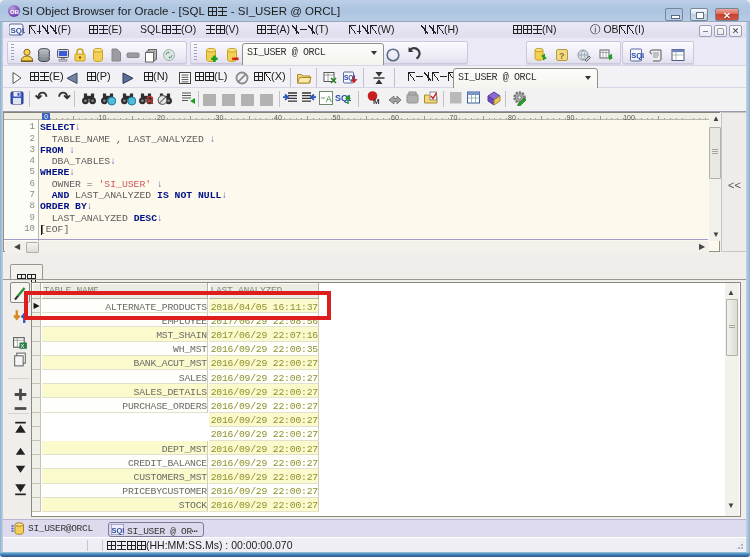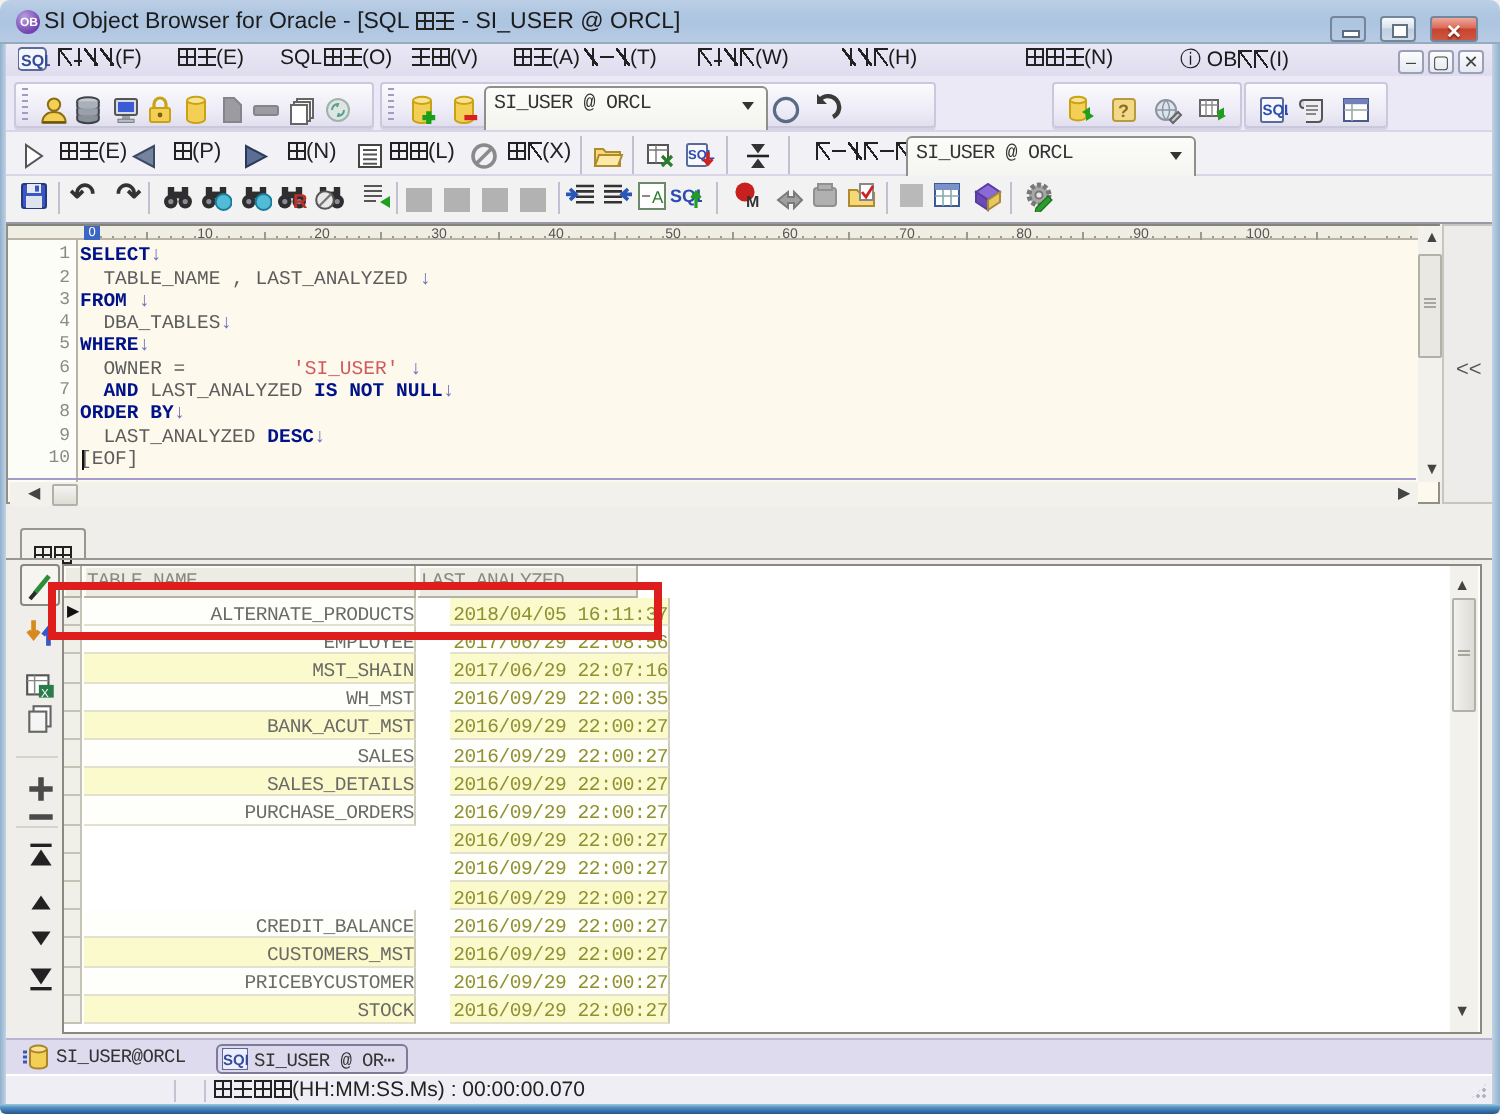--- a/index.html
+++ b/index.html
@@ -51,39 +51,39 @@
 .tbtxt{position:absolute;font-size:11px;color:#222;top:4px;}
 
 #client{left:2px;top:112px;width:746px;height:407px;background:#efeeeb;}
 #editor{position:absolute;left:1px;top:0px;width:717px;height:140px;background:#fdf9ec;border:1px solid #908f88;border-top:1px solid #83837e;}
 #ruler{position:absolute;left:0;top:0;width:715px;height:7px;background:#f0eee2;border-bottom:1px solid #b8b5a8;font-size:7px;color:#555;}
 #gutter{position:absolute;left:0;top:7px;width:35px;height:121px;background:#fdfdf8;border-right:1px solid #b5b5aa;}
 #gutter pre{position:absolute;right:3px;top:2.2px;font-family:"Liberation Mono",monospace;font-size:9px;line-height:11.32px;color:#8b8b85;text-align:right;}
 #code{position:absolute;left:36px;top:7px;width:668px;height:121px;}
 #code pre{position:absolute;left:0px;top:2.2px;font-family:"Liberation Mono",monospace;font-size:9.75px;line-height:11.32px;color:#5c5c5c;}
 #code .k{color:#001289;font-weight:bold;}
-#code .s{color:#d05a5c;margin-left:48px;}
+#code .s{color:#d05a5c;}
 #code .a{color:#6a6ac2;font-weight:bold;}
 .vsb{position:absolute;background:#f2f1ec;}
 .sbthumb{position:absolute;background:#e9e8e2;border:1px solid #b3b1a7;border-radius:1px;}
 .sbarr{position:absolute;font-size:8px;color:#444;line-height:8px;}
 #rstrip{position:absolute;left:719px;top:0;width:26px;height:140px;background:#edecea;border:1px solid #c6c5c0;color:#555;}
 #hsb{position:absolute;left:1px;top:128px;width:704px;height:12px;background:#f2f1ec;}
 
 #res{position:absolute;left:0;top:147px;width:746px;height:260px;background:#efeeea;}
 #tab1{position:absolute;left:8px;top:5px;width:33px;height:15px;background:#f2f1ec;border:1px solid #999791;border-bottom:none;border-radius:2px 2px 0 0;text-align:center;padding-top:3px;}
 #tabline{position:absolute;left:1px;top:20px;width:744px;height:1px;background:#999791;}
 #grid{position:absolute;left:29px;top:23px;width:710px;height:235px;background:#fff;border:1px solid #8a887f;}
 .hc{position:absolute;background:#edece4;border-right:1px solid #b5b2a2;border-bottom:1px solid #b5b2a2;box-shadow:inset 1px 1px 0 #fcfbf6;color:#8a897d;font-family:"Liberation Mono",monospace;font-size:9.75px;letter-spacing:-0.35px;}
 .rsel{position:absolute;background:#f0efe8;border-right:1px solid #c6c4b7;border-bottom:1px solid #c6c4b7;}
 .cell{position:absolute;border-right:1px solid #cfccb9;border-bottom:1px solid #e3e0cd;font-family:"Liberation Mono",monospace;font-size:9.75px;letter-spacing:-0.2px;white-space:pre;text-align:right;}
 .cy{background:#fbfacd;}
 .cw{background:#fefefa;}
 .tn{color:#6a6a66;}
-.dt{color:#90902f;margin-left:16px;}
+.dt{color:#90902f;}
 #redbox{position:absolute;border:4px solid #de1d1d;}
 #icostrip{position:absolute;left:0;top:21px;width:29px;height:239px;background:#efeeea;}
 
 #bottabs{left:2px;top:519px;width:746px;height:18px;background:#dedbef;border-top:1px solid #b9b5d2;font-size:10px;}
 #status{left:2px;top:537px;width:746px;height:15px;background:#efeef4;border-top:1px solid #fff;font-size:10.5px;color:#222;}
 #botborder{left:0;top:551.5px;width:750px;height:5.5px;background:linear-gradient(180deg,#97ccde 0%,#5590c2 35%,#3a6ea8 70%,#27568c 100%);border-radius:0 0 3px 3px;}
 #lborder{left:0;top:22px;width:3px;height:530px;background:linear-gradient(90deg,#8fb0cc,#c2d3e4);}
 #rborder{left:746px;top:22px;width:4px;height:530px;background:linear-gradient(90deg,#c2d3e4,#8fb0cc);}
 </style></head>
 <body>
@@ -643,20 +643,21 @@
           <div class="cell cy tn" style="left:10px;top:101.19999999999999px;width:166px;height:14.2px;padding:2.5px 0 0 0.5px">SALES_DETAILS</div>
           <div class="cell cy dt" style="left:177px;top:101.19999999999999px;width:110px;height:14.2px;padding:2.5px 0 0 1.5px">2016/09/29 22:00:27</div>
           <div class="rsel" style="left:0;top:115.39999999999999px;width:9px;height:14.2px"></div>
           <div class="cell cw tn" style="left:10px;top:115.39999999999999px;width:166px;height:14.2px;padding:2.5px 0 0 0.5px">PURCHASE_ORDERS</div>
           <div class="cell cw dt" style="left:177px;top:115.39999999999999px;width:110px;height:14.2px;padding:2.5px 0 0 1.5px">2016/09/29 22:00:27</div>
           <div class="rsel" style="left:0;top:129.6px;width:9px;height:14.2px"></div>
           <div class="cell cy dt" style="left:177px;top:129.6px;width:110px;height:14.2px;padding:2.5px 0 0 1.5px">2016/09/29 22:00:27</div>
           <div class="rsel" style="left:0;top:143.8px;width:9px;height:14.2px"></div>
           <div class="cell cw dt" style="left:177px;top:143.8px;width:110px;height:14.2px;padding:2.5px 0 0 1.5px">2016/09/29 22:00:27</div>
           <div class="rsel" style="left:0;top:158px;width:9px;height:14.2px"></div>
+          <div class="cell cy tn" style="left:10px;top:158px;width:166px;height:14.2px;padding:2.5px 0 0 0.5px">DEPT_MST</div>
           <div class="cell cy dt" style="left:177px;top:158px;width:110px;height:14.2px;padding:2.5px 0 0 1.5px">2016/09/29 22:00:27</div>
           <div class="rsel" style="left:0;top:172.2px;width:9px;height:14.2px"></div>
           <div class="cell cw tn" style="left:10px;top:172.2px;width:166px;height:14.2px;padding:2.5px 0 0 0.5px">CREDIT_BALANCE</div>
           <div class="cell cw dt" style="left:177px;top:172.2px;width:110px;height:14.2px;padding:2.5px 0 0 1.5px">2016/09/29 22:00:27</div>
           <div class="rsel" style="left:0;top:186.39999999999998px;width:9px;height:14.2px"></div>
           <div class="cell cy tn" style="left:10px;top:186.39999999999998px;width:166px;height:14.2px;padding:2.5px 0 0 0.5px">CUSTOMERS_MST</div>
           <div class="cell cy dt" style="left:177px;top:186.39999999999998px;width:110px;height:14.2px;padding:2.5px 0 0 1.5px">2016/09/29 22:00:27</div>
           <div class="rsel" style="left:0;top:200.6px;width:9px;height:14.2px"></div>
           <div class="cell cw tn" style="left:10px;top:200.6px;width:166px;height:14.2px;padding:2.5px 0 0 0.5px">PRICEBYCUSTOMER</div>
           <div class="cell cw dt" style="left:177px;top:200.6px;width:110px;height:14.2px;padding:2.5px 0 0 1.5px">2016/09/29 22:00:27</div>

